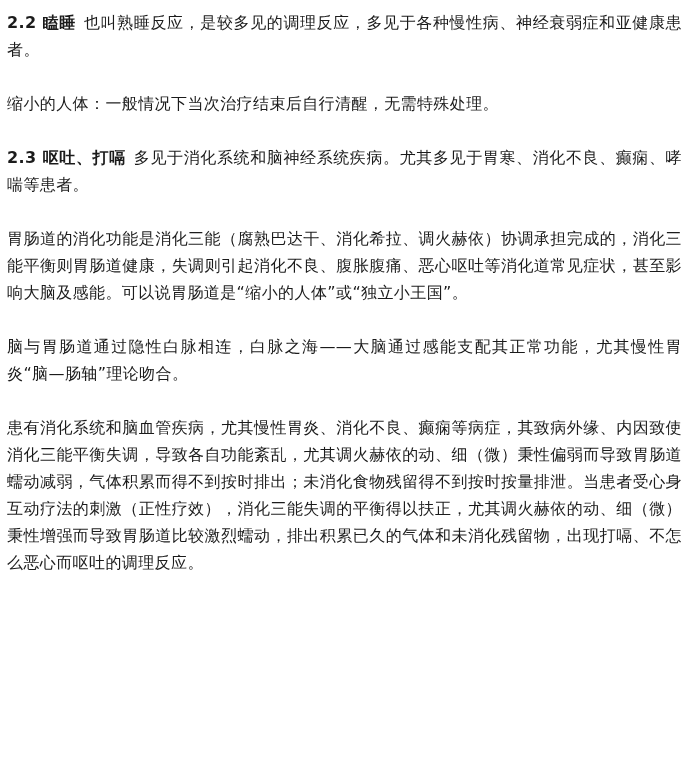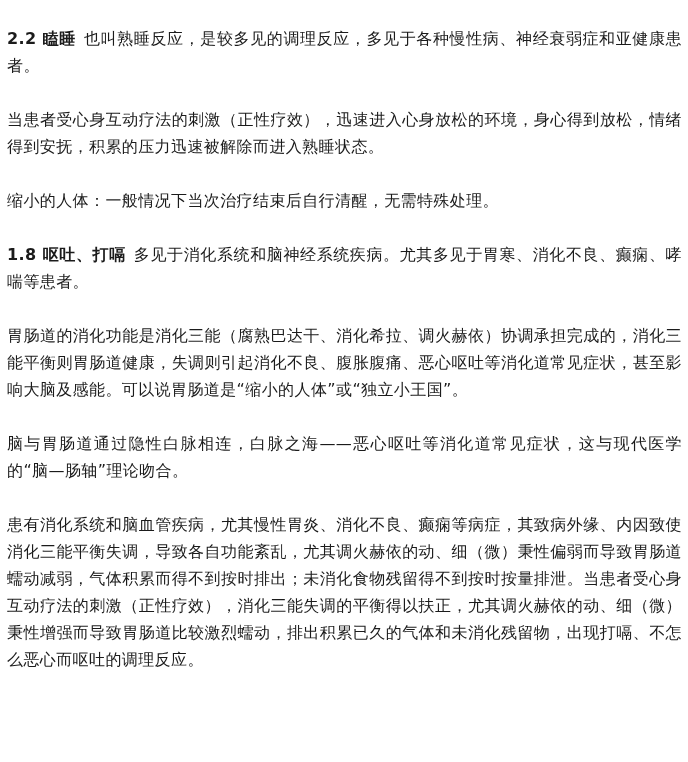--- a/index.html
+++ b/index.html
@@ -19,40 +19,39 @@
     min-height: 762px;
     padding: 9px 6px 0 7px;
     color: #1b1b1b;
     font-size: 16px;
     line-height: 27px;
     text-align: justify;
     text-justify: inter-character;
     letter-spacing: 0.4px;
   }
   .para {
-    margin: 16px 0 27px 0;
+    margin: 0 0 27px 0;
   }
   .section-heading {
     font-weight: 700;
     margin-right: 8px;
   }
 </style>
 </head>
 <body>
 
 <div class="page">
 
   <p class="para"><span class="section-heading">2.2 瞌睡</span><span>也叫熟睡反应，是较多见的调理反应，多见于各种慢性病、神经衰弱症和亚健康患者。</span></p>
 
 
-  <p class="para"><span>当患者受心身互动疗法的刺激（正性疗效），迅速进入心身放松的环境，身心得到放松，情绪得到安抚，积累的压力迅速被解除而进入熟睡状态。</span></p>
 
   <p class="para"><span>缩小的人体：一般情况下当次治疗结束后自行清醒，无需特殊处理。</span></p>
 
-  <p class="para"><span class="section-heading">1.8 呕吐、打嗝</span><span>多见于消化系统和脑神经系统疾病。尤其多见于胃寒、消化不良、癫痫、哮喘等患者。</span></p>
+  <p class="para"><span class="section-heading">2.3 呕吐、打嗝</span><span>多见于消化系统和脑神经系统疾病。尤其多见于胃寒、消化不良、癫痫、哮喘等患者。</span></p>
 
   <p class="para"><span>胃肠道的消化功能是消化三能（腐熟巴达干、消化希拉、调火赫依）协调承担完成的，消化三能平衡则胃肠道健康，失调则引起消化不良、腹胀腹痛、恶心呕吐等消化道常见症状，甚至影响大脑及感能。可以说胃肠道是“缩小的人体”或“独立小王国”。</span></p>
 
-  <p class="para"><span>脑与胃肠道通过隐性白脉相连，白脉之海——恶心呕吐等消化道常见症状，这与现代医学的“脑—肠轴”理论吻合。</span></p>
+  <p class="para"><span>脑与胃肠道通过隐性白脉相连，白脉之海——大脑通过感能支配其正常功能，尤其慢性胃炎“脑—肠轴”理论吻合。</span></p>
 
   <p class="para"><span>患有消化系统和脑血管疾病，尤其慢性胃炎、消化不良、癫痫等病症，其致病外缘、内因致使消化三能平衡失调，导致各自功能紊乱，尤其调火赫依的动、细（微）秉性偏弱而导致胃肠道蠕动减弱，气体积累而得不到按时排出；未消化食物残留得不到按时按量排泄。当患者受心身互动疗法的刺激（正性疗效），消化三能失调的平衡得以扶正，尤其调火赫依的动、细（微）秉性增强而导致胃肠道比较激烈蠕动，排出积累已久的气体和未消化残留物，出现打嗝、不怎么恶心而呕吐的调理反应。</span></p>
 
 </div>
 
 </body></html>

